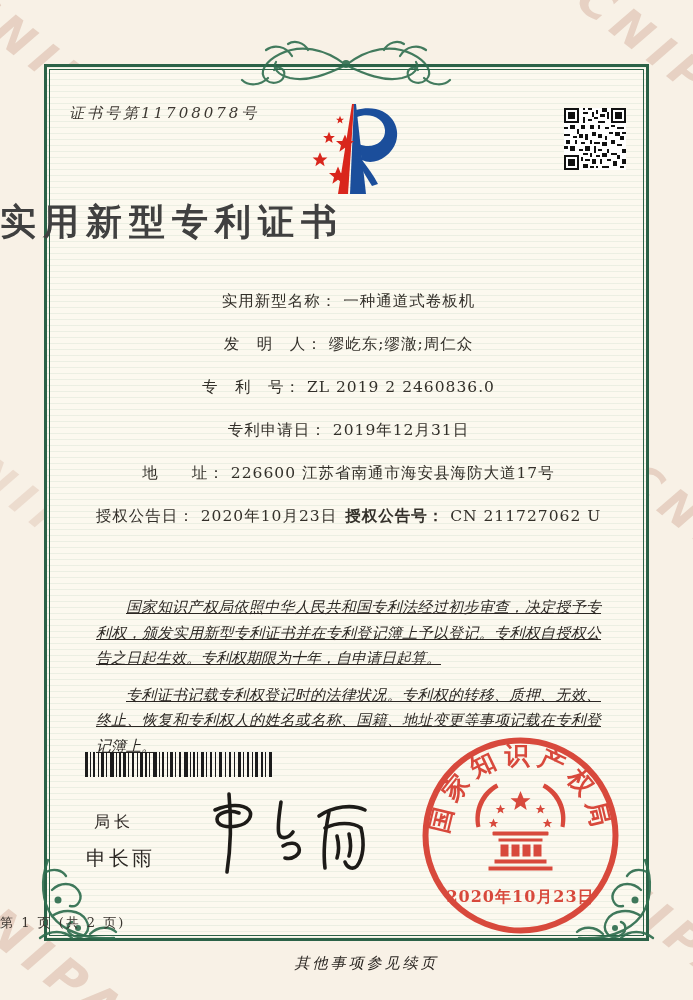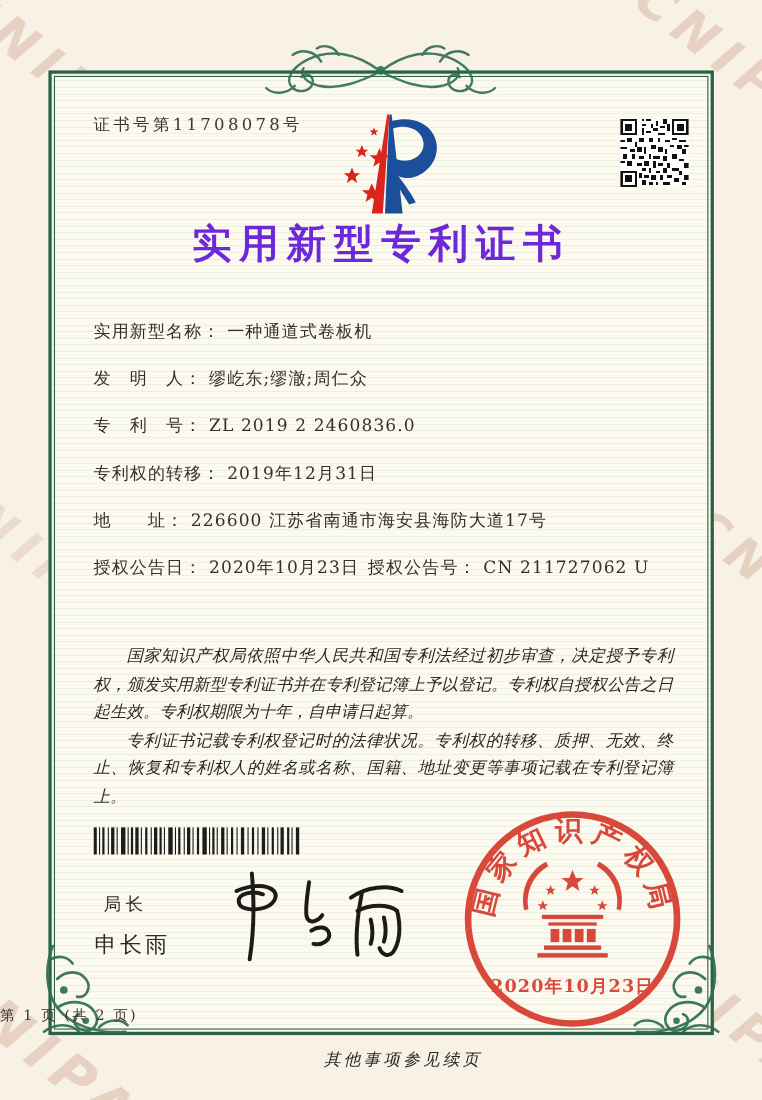--- a/index.html
+++ b/index.html
@@ -37,48 +37,48 @@
   .frame-inner{
     position:absolute;inset:2px;
     border:1px solid #2b6247;
     pointer-events:none;
   }
 
   .ornament{position:absolute;pointer-events:none;}
 
   
   .cert-no{
-    position:absolute;left:85px;top:104px;
-    font-size:15px;letter-spacing:3px;color:#3b3630;
+    position:absolute;left:69px;top:104px;
+    font-size:15px;letter-spacing:3px;color:#3b3630;font-style:italic;
   }
   .logo{position:absolute;left:288px;top:100px;}
   .qr{position:absolute;left:564px;top:108px;}
   .title{
     position:absolute;left:0;top:198px;width:693px;
-    text-align:center;font-size:36px;font-weight:bold;
-    letter-spacing:7px;color:#6d28d9;margin:0;
+    text-align:left;font-size:36px;font-weight:bold;
+    letter-spacing:7px;color:#404040;margin:0;
   }
 
   
   .fields{
     position:absolute;left:85px;top:288px;width:527px;
     font-size:15.5px;color:#33302a;
   }
-  .fields .row{height:43px;line-height:26px;white-space:nowrap;}
+  .fields .row{height:43px;line-height:26px;white-space:nowrap;text-align:center;}
   .fields .lab{letter-spacing:1px;}
   .fields .val{margin-left:6px;letter-spacing:1px;}
-  .grant-pair2{margin-left:8px;}
+  .grant-pair2{margin-left:8px;font-weight:bold;}
 
   
   .body-text{
     position:absolute;left:85px;top:584px;width:527px;
     font-size:15px;line-height:25.5px;color:#2b2723;
     font-style:italic;text-align:justify;
   }
-  .body-text p{margin:0;text-indent:2em;}
+  .body-text p{margin:11px;text-indent:2em;text-decoration:underline;}
 
   
   .barcode{position:absolute;left:85px;top:752px;}
   .signoff-title{position:absolute;left:94px;top:812px;font-size:16px;letter-spacing:4px;color:#2e2a26;}
   .signoff-name{position:absolute;left:86px;top:845px;font-size:20px;letter-spacing:3px;color:#2e2a26;}
   .signature{position:absolute;left:185px;top:788px;}
   .seal{position:absolute;left:418px;top:733px;opacity:.93;}
   .page-no{
     position:absolute;left:0;top:914px;width:631px;text-align:left;
     font-size:13px;letter-spacing:2px;color:#3b3630;
@@ -255,21 +255,21 @@
     <div class="row">
       <span class="lab">实用新型名称：</span><span class="val">一种通道式卷板机</span>
     </div>
     <div class="row">
       <span class="lab">发　明　人：</span><span class="val">缪屹东;缪澈;周仁众</span>
     </div>
     <div class="row">
       <span class="lab">专　利　号：</span><span class="val">ZL 2019 2 2460836.0</span>
     </div>
     <div class="row">
-      <span class="lab">专利权的转移：</span><span class="val">2019年12月31日</span>
+      <span class="lab">专利申请日：</span><span class="val">2019年12月31日</span>
     </div>
     <div class="row">
       <span class="lab">地　　址：</span><span class="val">226600 江苏省南通市海安县海防大道17号</span>
     </div>
     <div class="row">
       <span class="lab">授权公告日：</span><span class="val">2020年10月23日</span><span class="lab grant-pair2">授权公告号：</span><span class="val">CN 211727062 U</span>
     </div>
   </div>
 
   <div class="body-text">

